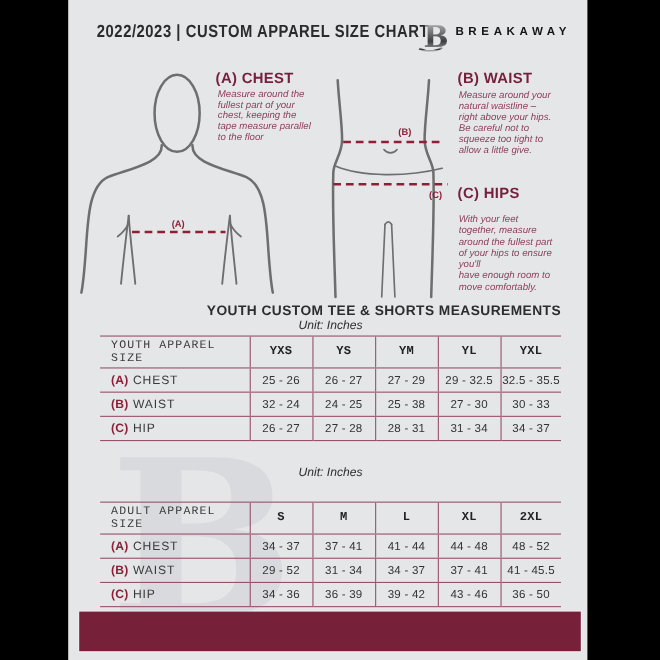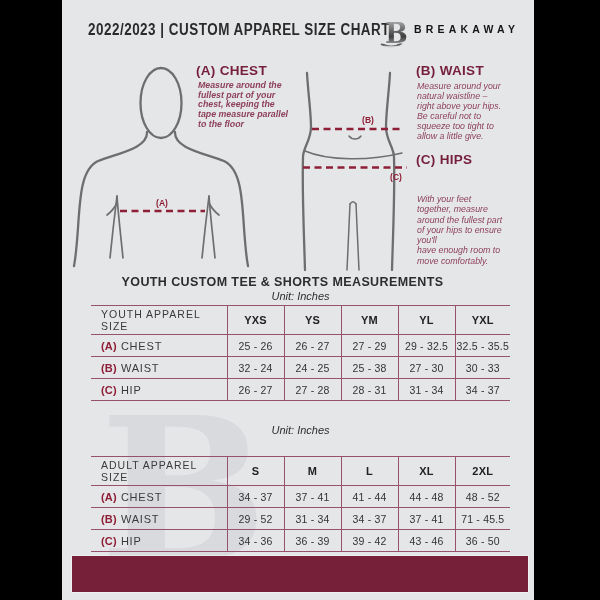--- a/index.html
+++ b/index.html
@@ -37,48 +37,48 @@
 
   
   .instr-label {
     position:absolute; font-size:13.5px; font-weight:bold; color:#761f3b;
     letter-spacing:.3px; white-space:nowrap;
   }
   .instr-text {
     position:absolute; font-size:8.8px; font-style:italic; color:#8d4059;
     white-space:pre-line;
   }
-  #chest-text { line-height:9.7px; width:100px;font-weight:bold; }
+  #chest-text { line-height:9.7px; width:100px; }
   #waist-text { line-height:10.1px; width:100px; }
   #hips-text  { line-height:10.3px; width:104px;margin-top:12px; }
 
   
   .sec-title {
-    position:absolute; left:11px; width:419px; text-align:center;
+    position:absolute; left:29px; width:419px; text-align:right;
     font-size:12.5px; font-weight:bold; color:#2d2d2d; letter-spacing:.4px;
     white-space:nowrap;
   }
   .sec-unit {
     position:absolute; left:29px; width:419px; text-align:center;
     font-size:11px; font-style:italic; color:#2d2d2d;
   }
 
   
   table.size-table {
     position:absolute; left:29px; width:419px;
     border-collapse:collapse; table-layout:fixed;
   }
   table.size-table td {
     border-top:1.5px solid #95526a; border-bottom:1.5px solid #95526a;
     border-left:1.2px solid #95526a;
     text-align:center; font-size:10.5px; color:#333; letter-spacing:.2px;
     padding:0; vertical-align:middle;
   }
   table.size-table td.first { border-left:none; text-align:left; padding-left:10px; }
-  table.size-table tr.thead td { height:28px; font-weight:bold; font-size:11px; color:#222; }
+  table.size-table tr.thead td { height:28px; font-weight:bold; font-size:11px; color:#222;font-family:Liberation Mono, monospace; }
   table.size-table tr.thead td.first {
     font-weight:normal; font-size:10.5px; color:#3a3a3a; letter-spacing:1px;
   }
   table.size-table tr.drow td { height:21px; }
   .pfx { color:#8e1f37; font-weight:bold; margin-right:4px; font-size:11px; }
   .lab { color:#3a3a3a; font-size:11px; letter-spacing:.8px; }
 
   
   .footer-bar {
     position:absolute; left:10px; top:556px; width:456px; height:36px;
@@ -156,21 +156,21 @@
 to the floor</div>
 
     <div class="instr-label" style="left:354px; top:63px;">(B) WAIST</div>
     <div class="instr-text" id="waist-text" style="left:355px; top:81px;">Measure around your
 natural waistline –
 right above your hips.
 Be careful not to
 squeeze too tight to
 allow a little give.</div>
 
-    <div class="instr-label" style="left:354px; top:152px;">(C) HIPS</div>
+    <div class="instr-label" style="left:354px; top:168px;">(C) HIPS</div>
     <div class="instr-text" id="hips-text" style="left:355px; top:182px;">With your feet
 together, measure
 around the fullest part
 of your hips to ensure
 you'll
 have enough room to
 move comfortably.</div>
 
     <div class="sec-title" style="top:275px;">YOUTH CUSTOM TEE &amp; SHORTS MEASUREMENTS</div>
     <div class="sec-unit" style="top:290px;">Unit: Inches</div>
@@ -245,21 +245,21 @@
         <td>41 - 44</td>
         <td>44 - 48</td>
         <td>48 - 52</td>
       </tr>
       <tr class="drow">
         <td class="first"><span class="pfx">(B)</span><span class="lab">WAIST</span></td>
         <td>29 - 52</td>
         <td>31 - 34</td>
         <td>34 - 37</td>
         <td>37 - 41</td>
-        <td>71 - 45.5</td>
+        <td>41 - 45.5</td>
       </tr>
       <tr class="drow">
         <td class="first"><span class="pfx">(C)</span><span class="lab">HIP</span></td>
         <td>34 - 36</td>
         <td>36 - 39</td>
         <td>39 - 42</td>
         <td>43 - 46</td>
         <td>36 - 50</td>
       </tr>
     </tbody>

